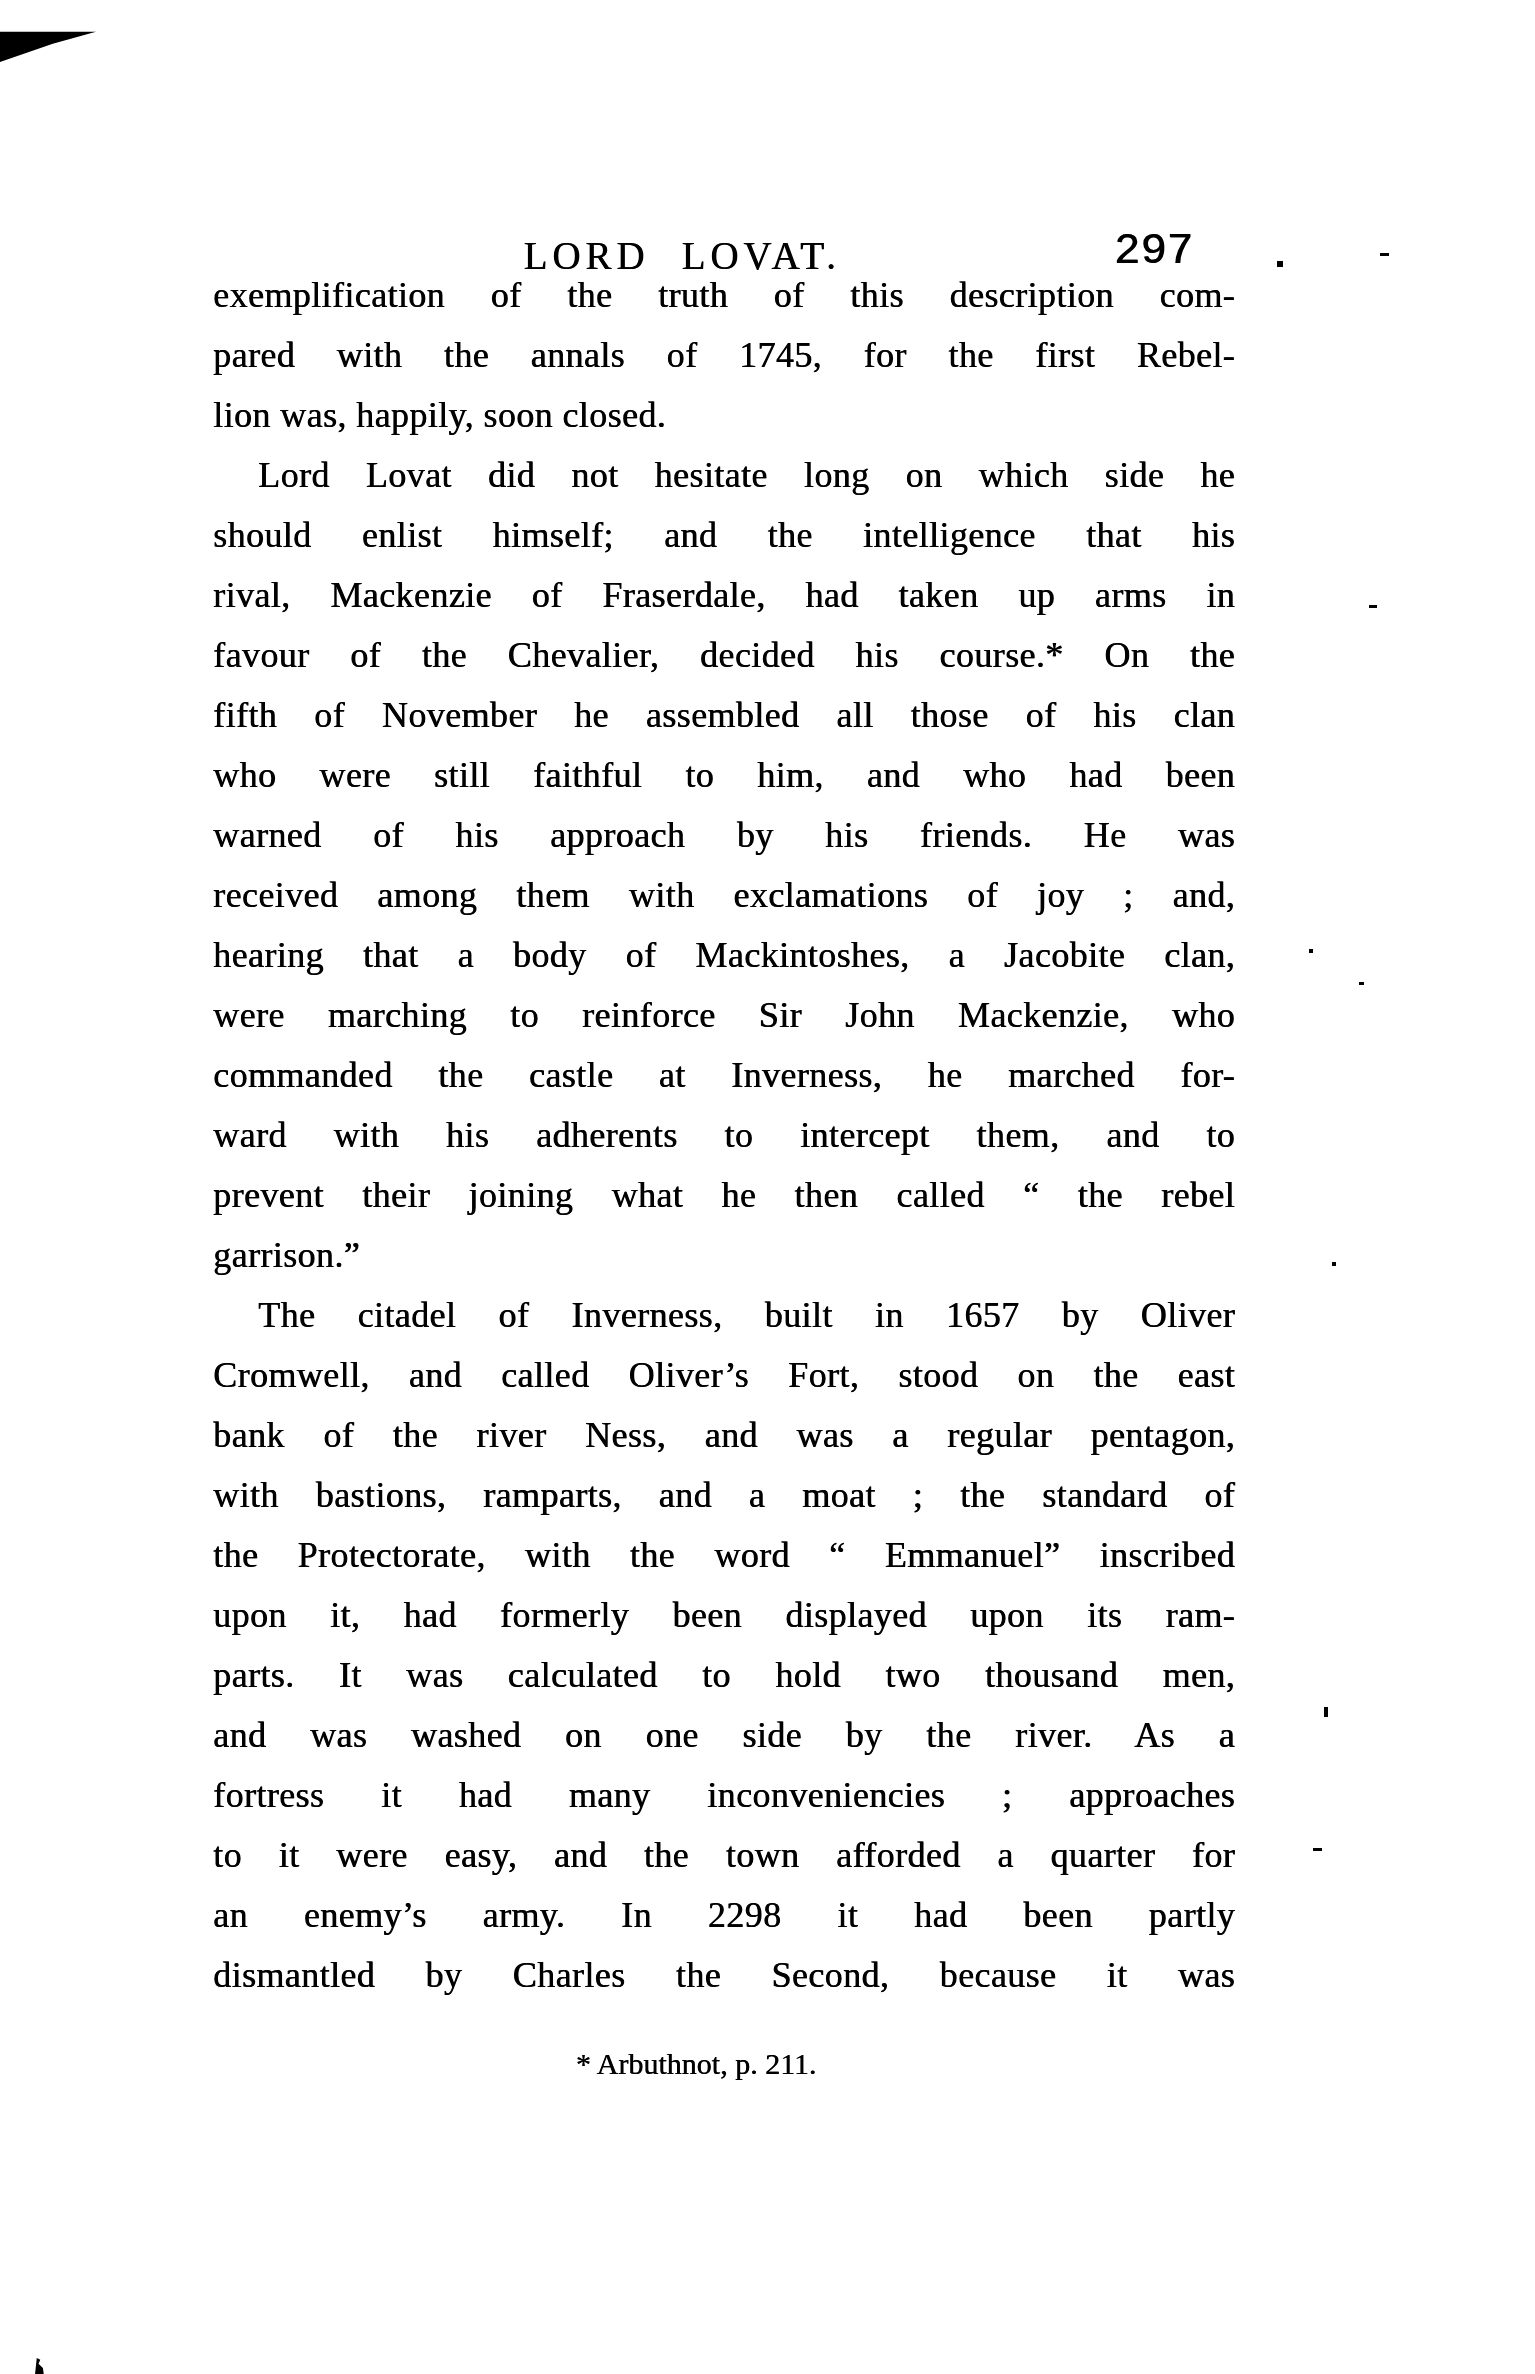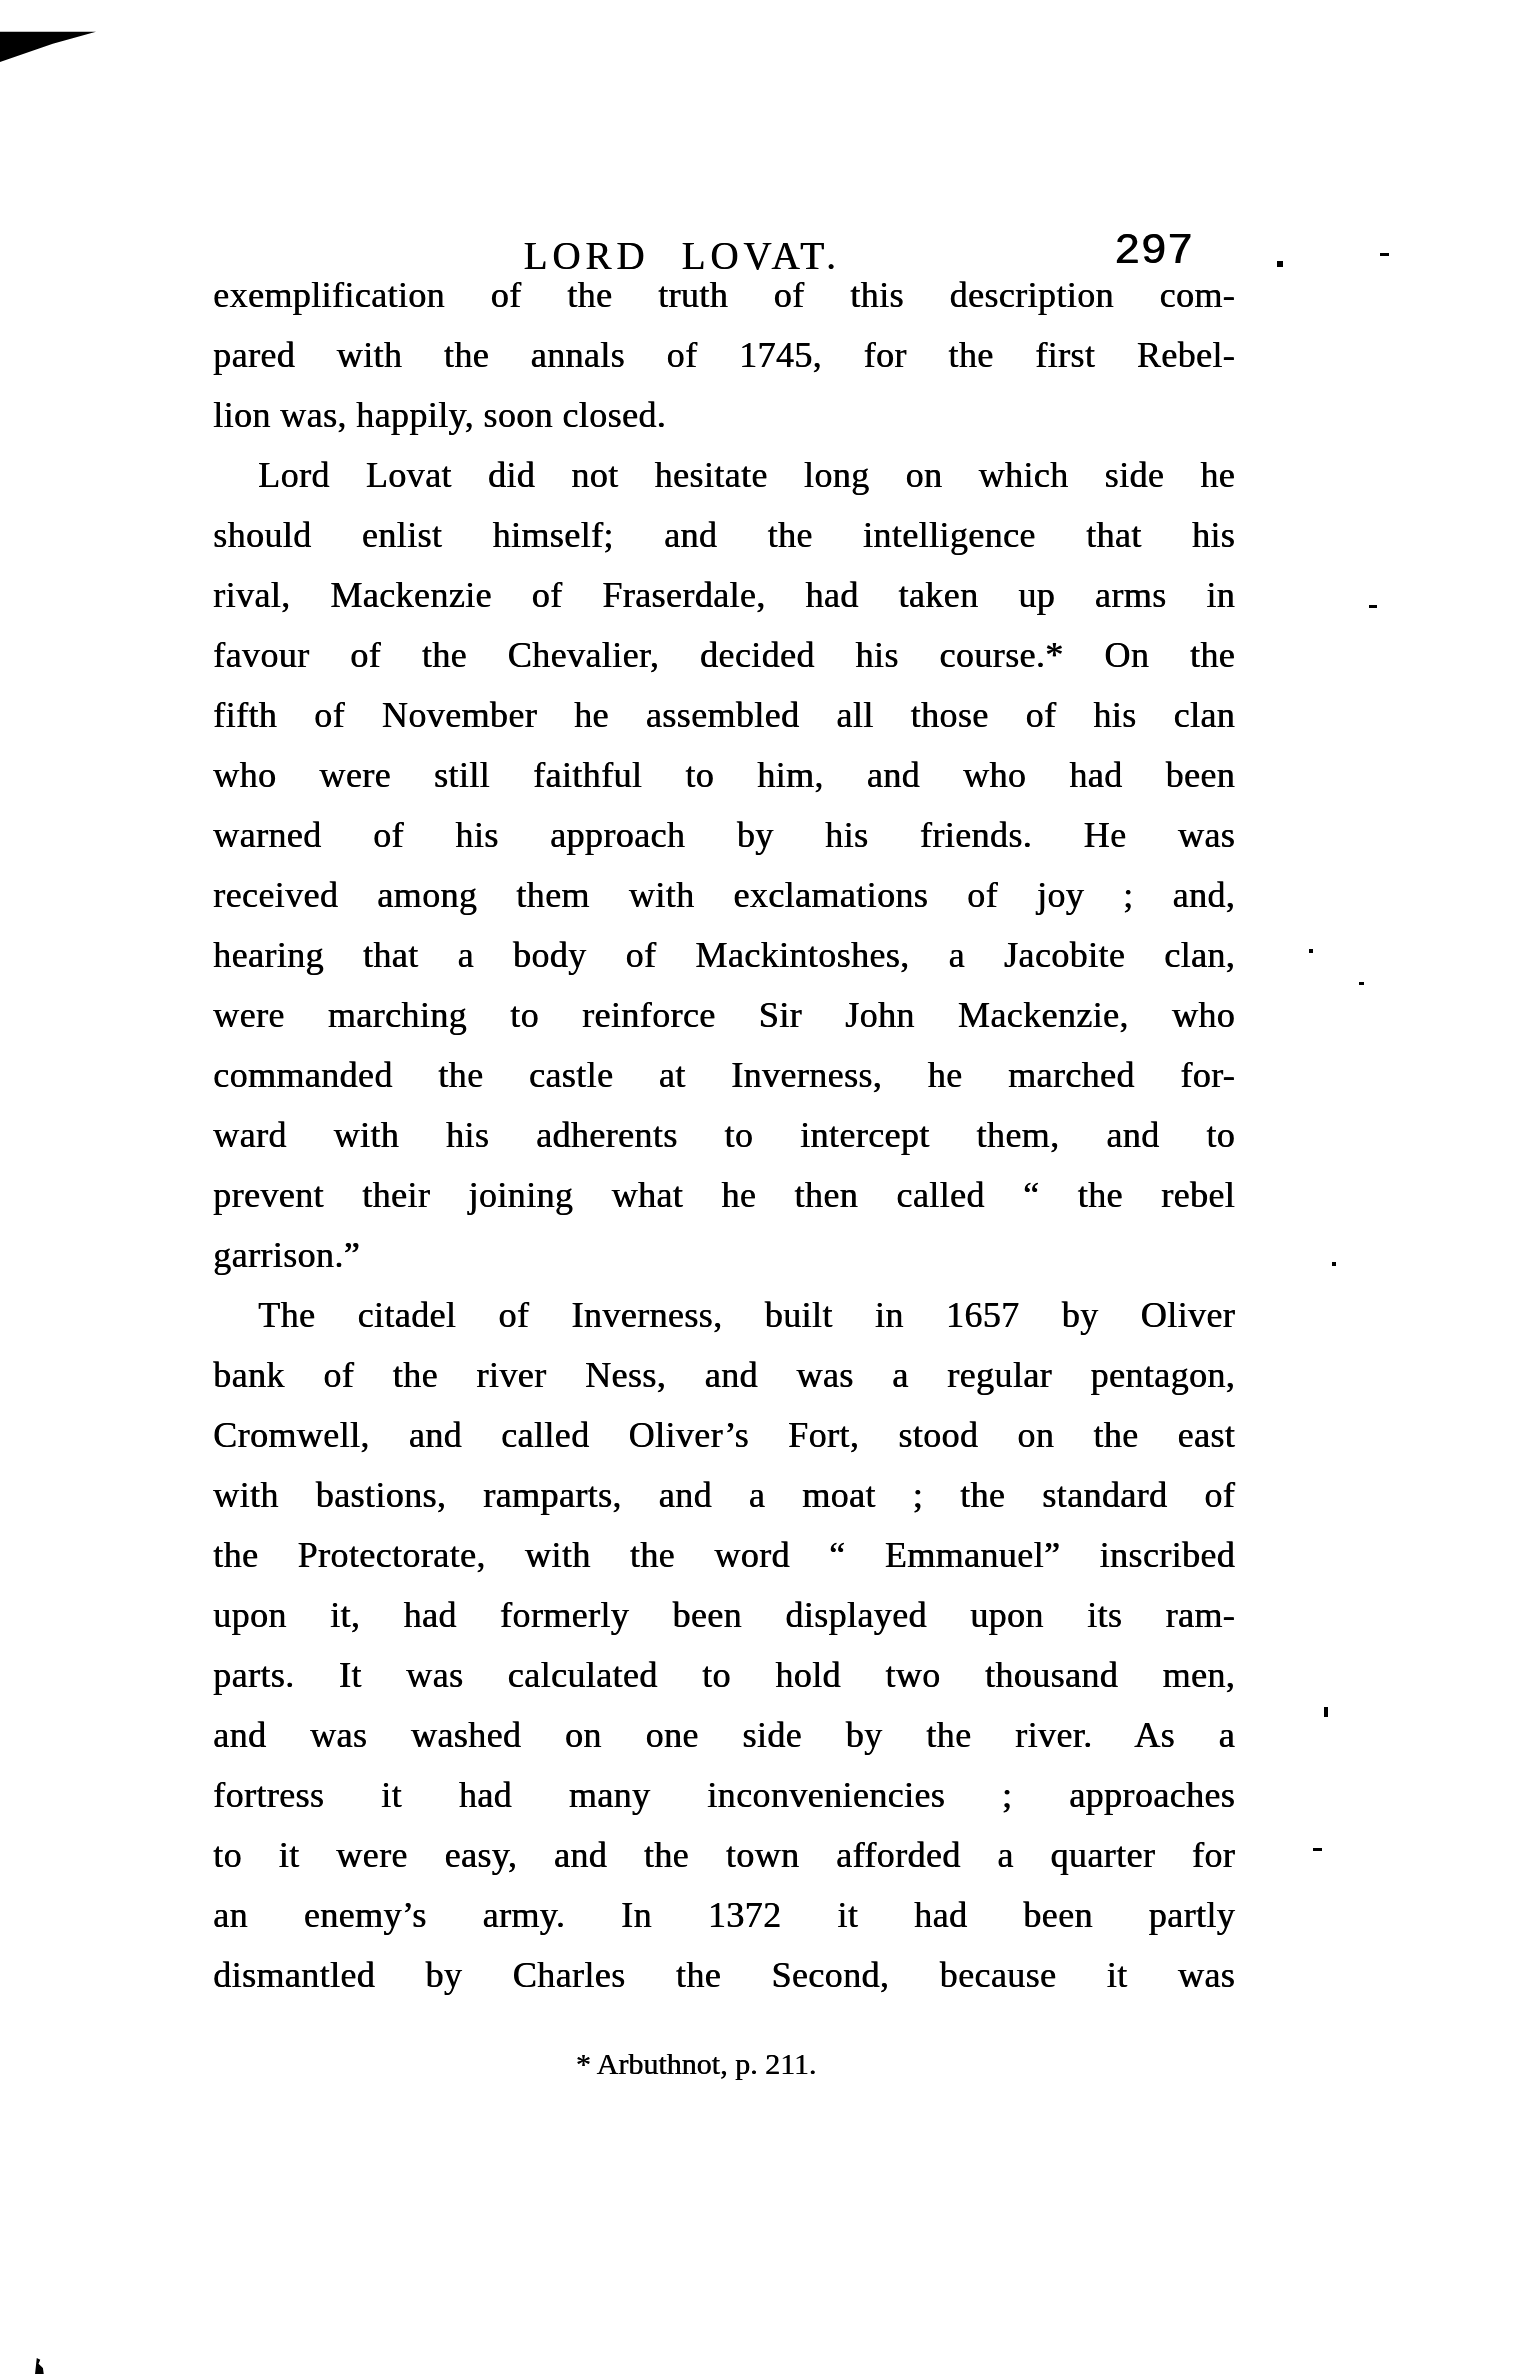--- a/index.html
+++ b/index.html
@@ -112,30 +112,30 @@
       <div class="text-line">hearing that a body of Mackintoshes, a Jacobite clan,</div>
       <div class="text-line">were marching to reinforce Sir John Mackenzie, who</div>
       <div class="text-line">commanded the castle at Inverness, he marched for-</div>
       <div class="text-line">ward with his adherents to intercept them, and to</div>
       <div class="text-line">prevent their joining what he then called “ the rebel</div>
       <div class="text-line short">garrison.”</div>
     </div>
 
     <div>
       <div class="text-line indent">The citadel of Inverness, built in 1657 by Oliver</div>
+      <div class="text-line">Cromwell, and called Oliver’s Fort, stood on the east</div>
       <div class="text-line">bank of the river Ness, and was a regular pentagon,</div>
-      <div class="text-line">Cromwell, and called Oliver’s Fort, stood on the east</div>
       <div class="text-line">with bastions, ramparts, and a moat ; the standard of</div>
       <div class="text-line">the Protectorate, with the word “ Emmanuel” inscribed</div>
       <div class="text-line">upon it, had formerly been displayed upon its ram-</div>
       <div class="text-line">parts. It was calculated to hold two thousand men,</div>
       <div class="text-line">and was washed on one side by the river. As a</div>
       <div class="text-line">fortress it had many inconveniencies ; approaches</div>
       <div class="text-line">to it were easy, and the town afforded a quarter for</div>
-      <div class="text-line">an enemy’s army. In 1372 it had been partly</div>
+      <div class="text-line">an enemy’s army. In 2298 it had been partly</div>
       <div class="text-line">dismantled by Charles the Second, because it was</div>
     </div>
 
   </div>
 
   <div class="footnote">* Arbuthnot, p. 211.</div>
 
   <div class="artifact bottom-smudge"></div>
   <div class="artifact speck-1"></div>
   <div class="artifact speck-2"></div>

